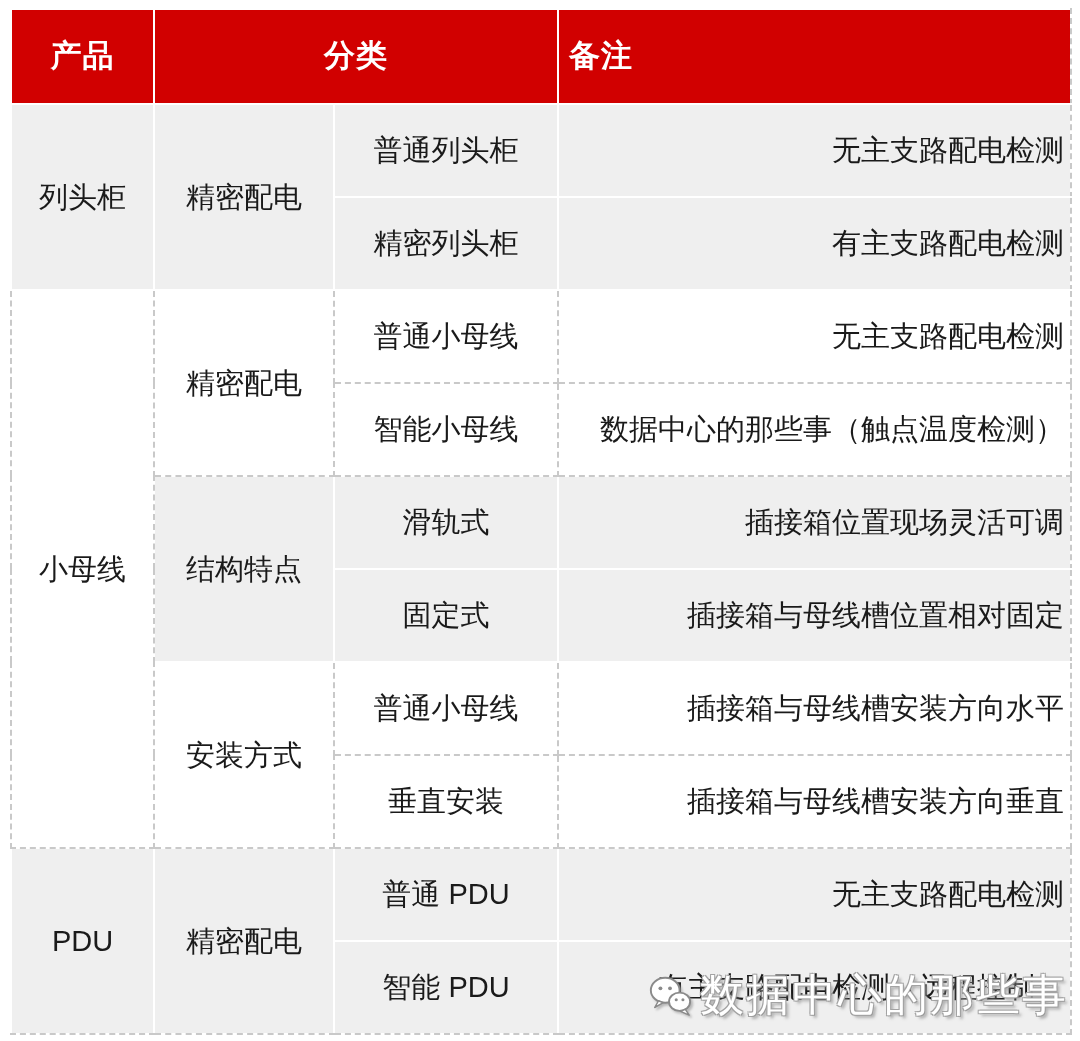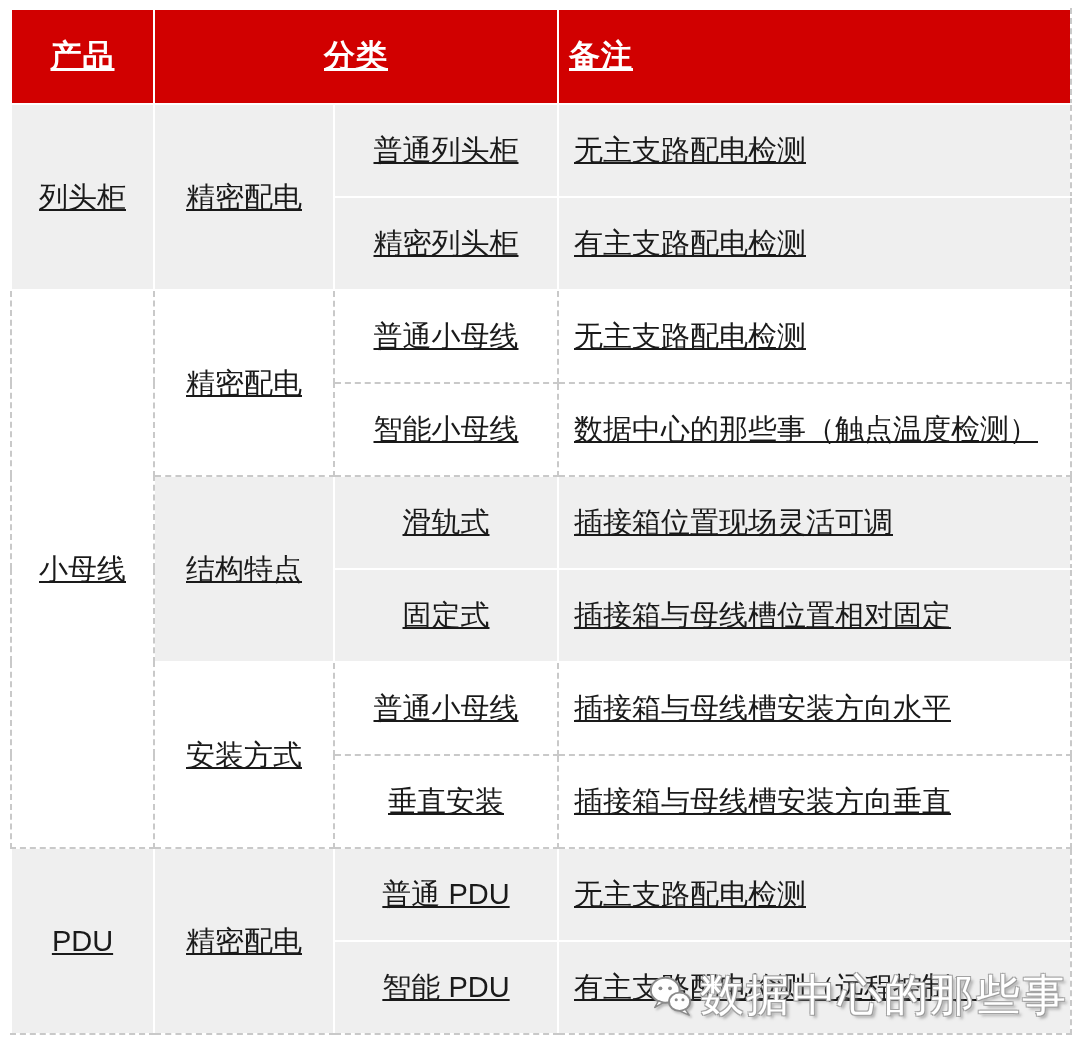--- a/index.html
+++ b/index.html
@@ -21,36 +21,35 @@
     table-layout: fixed;
   }
   th, td {
     border: 2px dashed var(--border-gray, #C9C9C9);
     vertical-align: middle;
     text-align: center;
     color: var(--body-text, #1A1A1A);
     font-size: 29px;
     line-height: 1.25;
     overflow: hidden;
-    text-decoration: underline;
   }
   thead tr { height: 95px; }
   tbody tr { height: 93px; }
   thead th {
     background: var(--header-bg, #D10000);
     color: var(--header-text, #FFFFFF);
     border-color: #FFFFFF;
     font-weight: 700;
     font-size: 31px;
     letter-spacing: 1px;
   }
   th.th-notes { text-align: left; padding-left: 10px; }
   .shade-gray  { background: var(--row-gray, #EFEFEF); border-color: #FFFFFF; }
   .shade-white { background: var(--row-white, #FFFFFF); border-color: var(--border-gray, #C9C9C9); }
-  .cell-note { text-align: left; padding-left: 15px; padding-right: 6px; }
+  .cell-note { text-align: right; padding-left: 15px; padding-right: 6px; }
   .edge-bottom { border-bottom-color: var(--border-gray, #C9C9C9) !important; }
   .edge-right  { border-right-color: var(--border-gray, #C9C9C9) !important; }
   .watermark {
     position: absolute;
     right: 12px;
     bottom: 16px;
     display: flex;
     align-items: center;
     gap: 7px;
     pointer-events: none;

